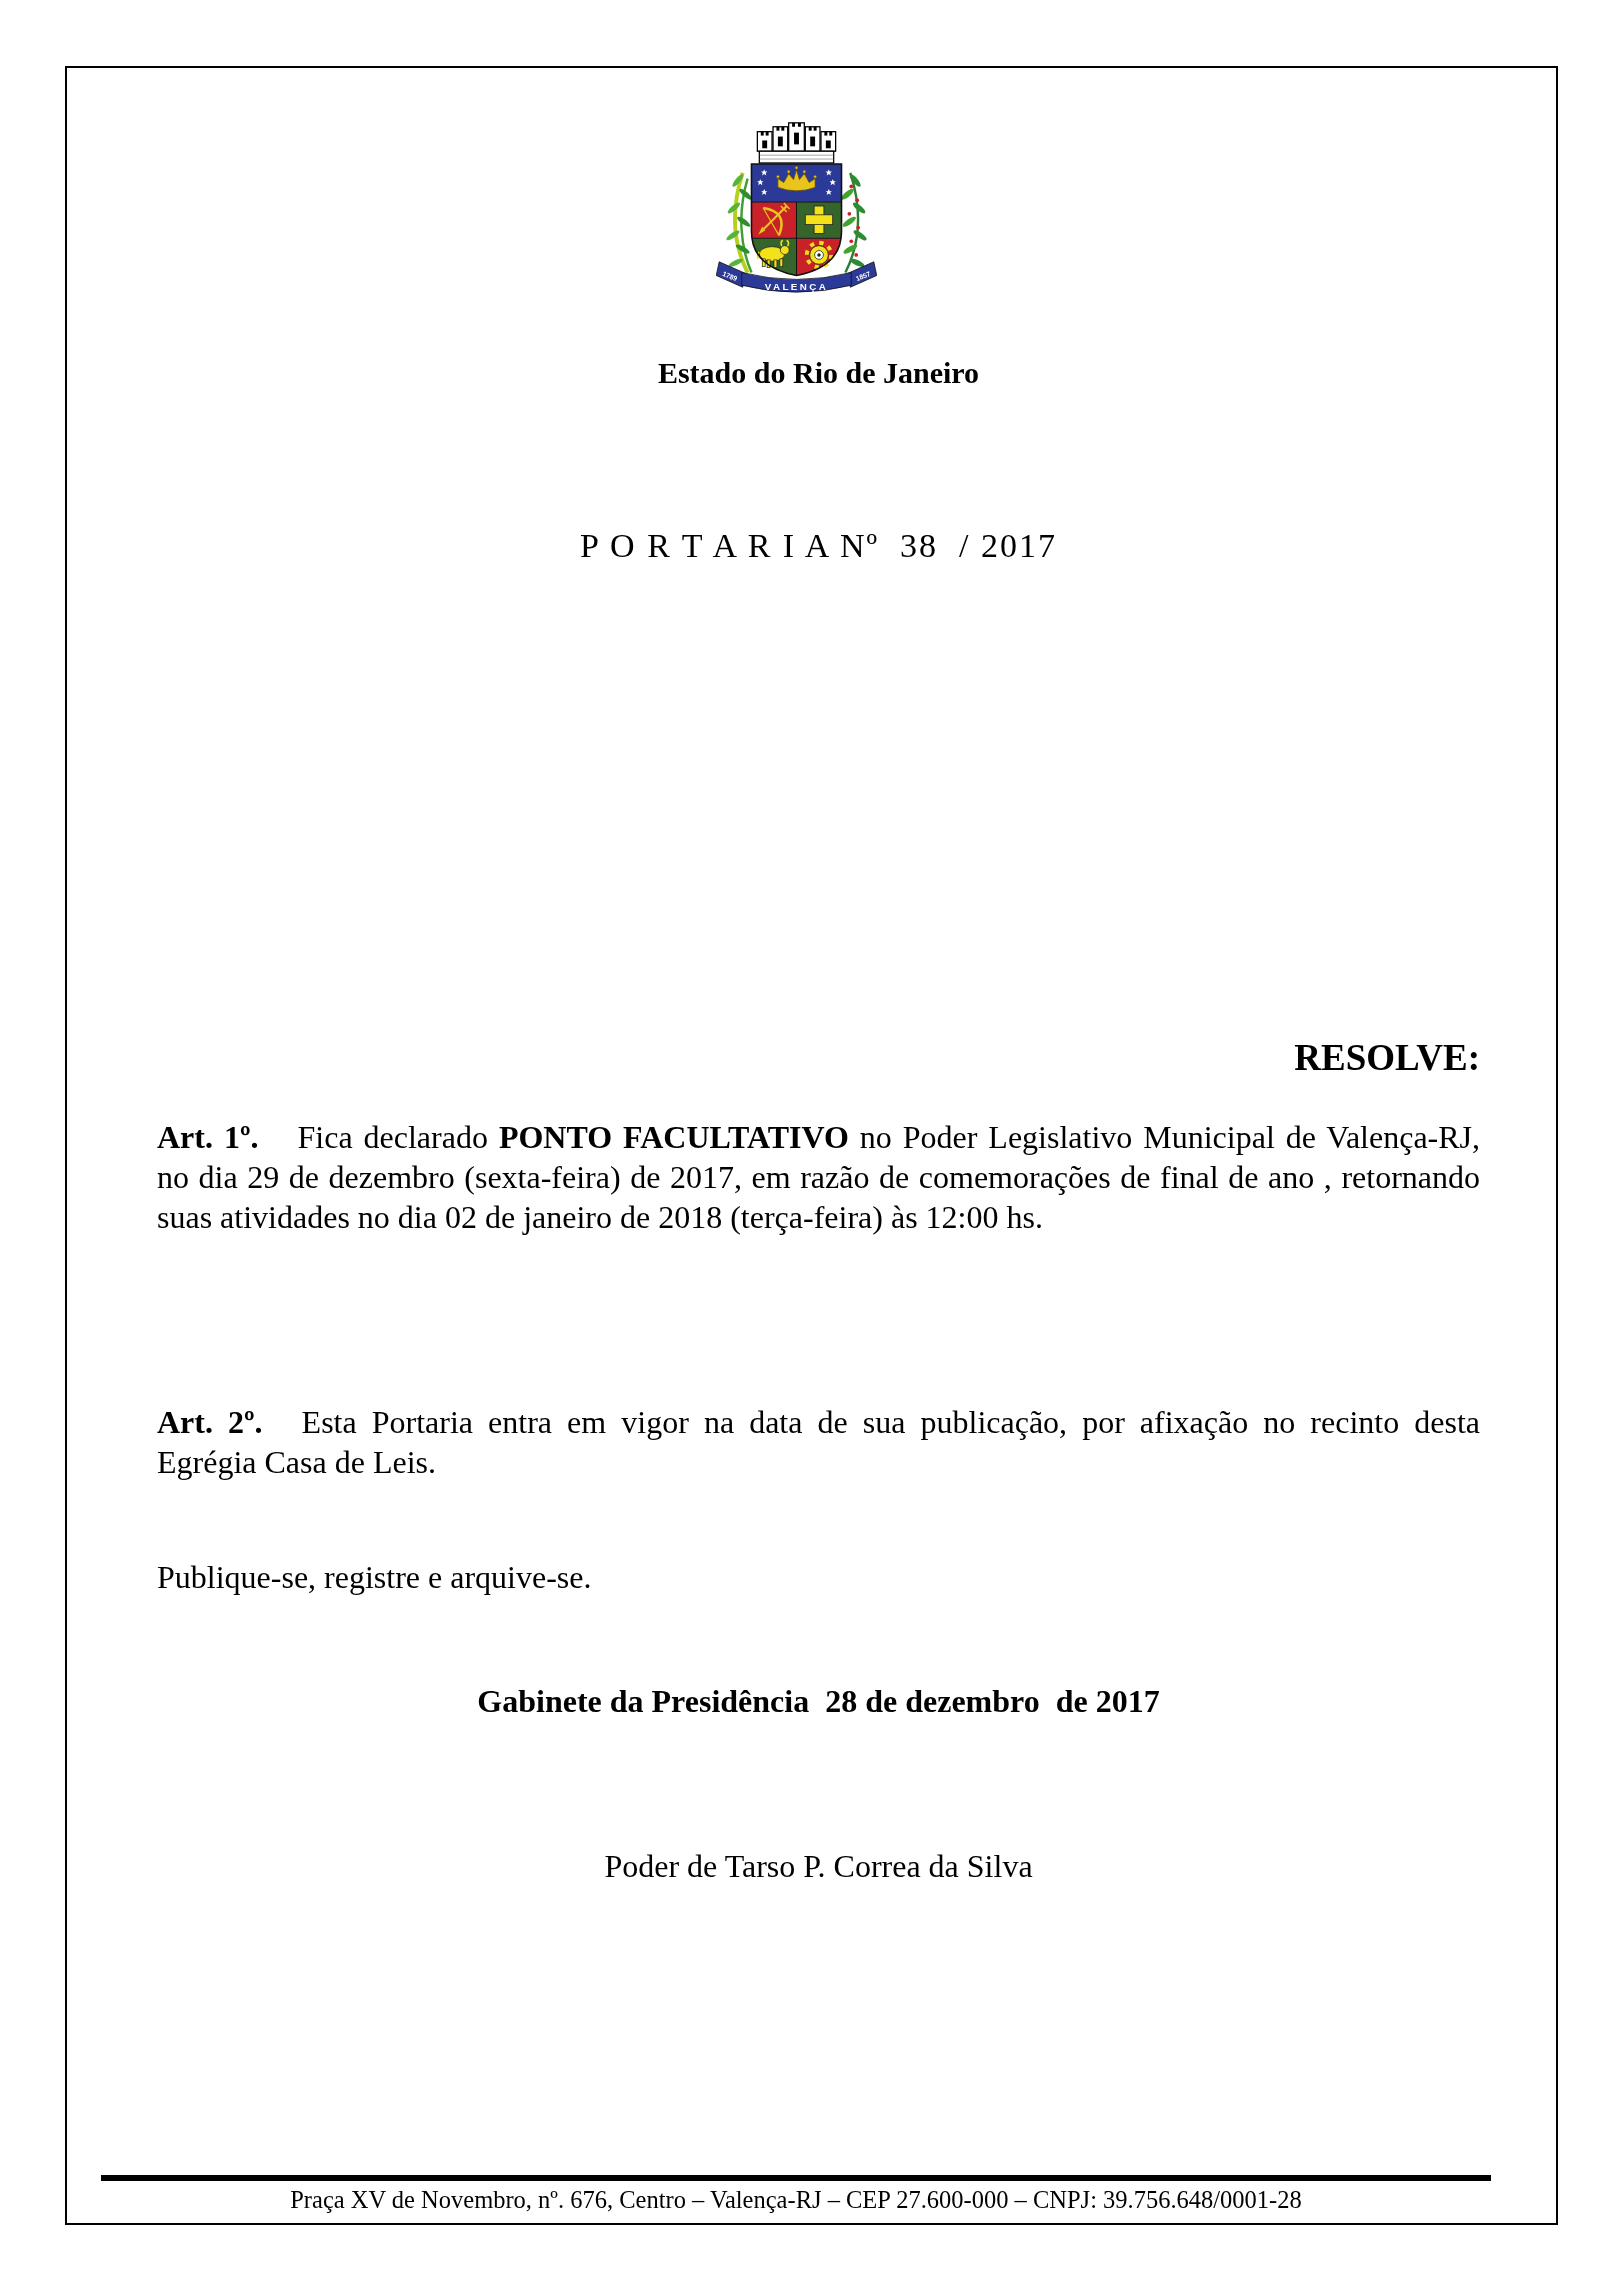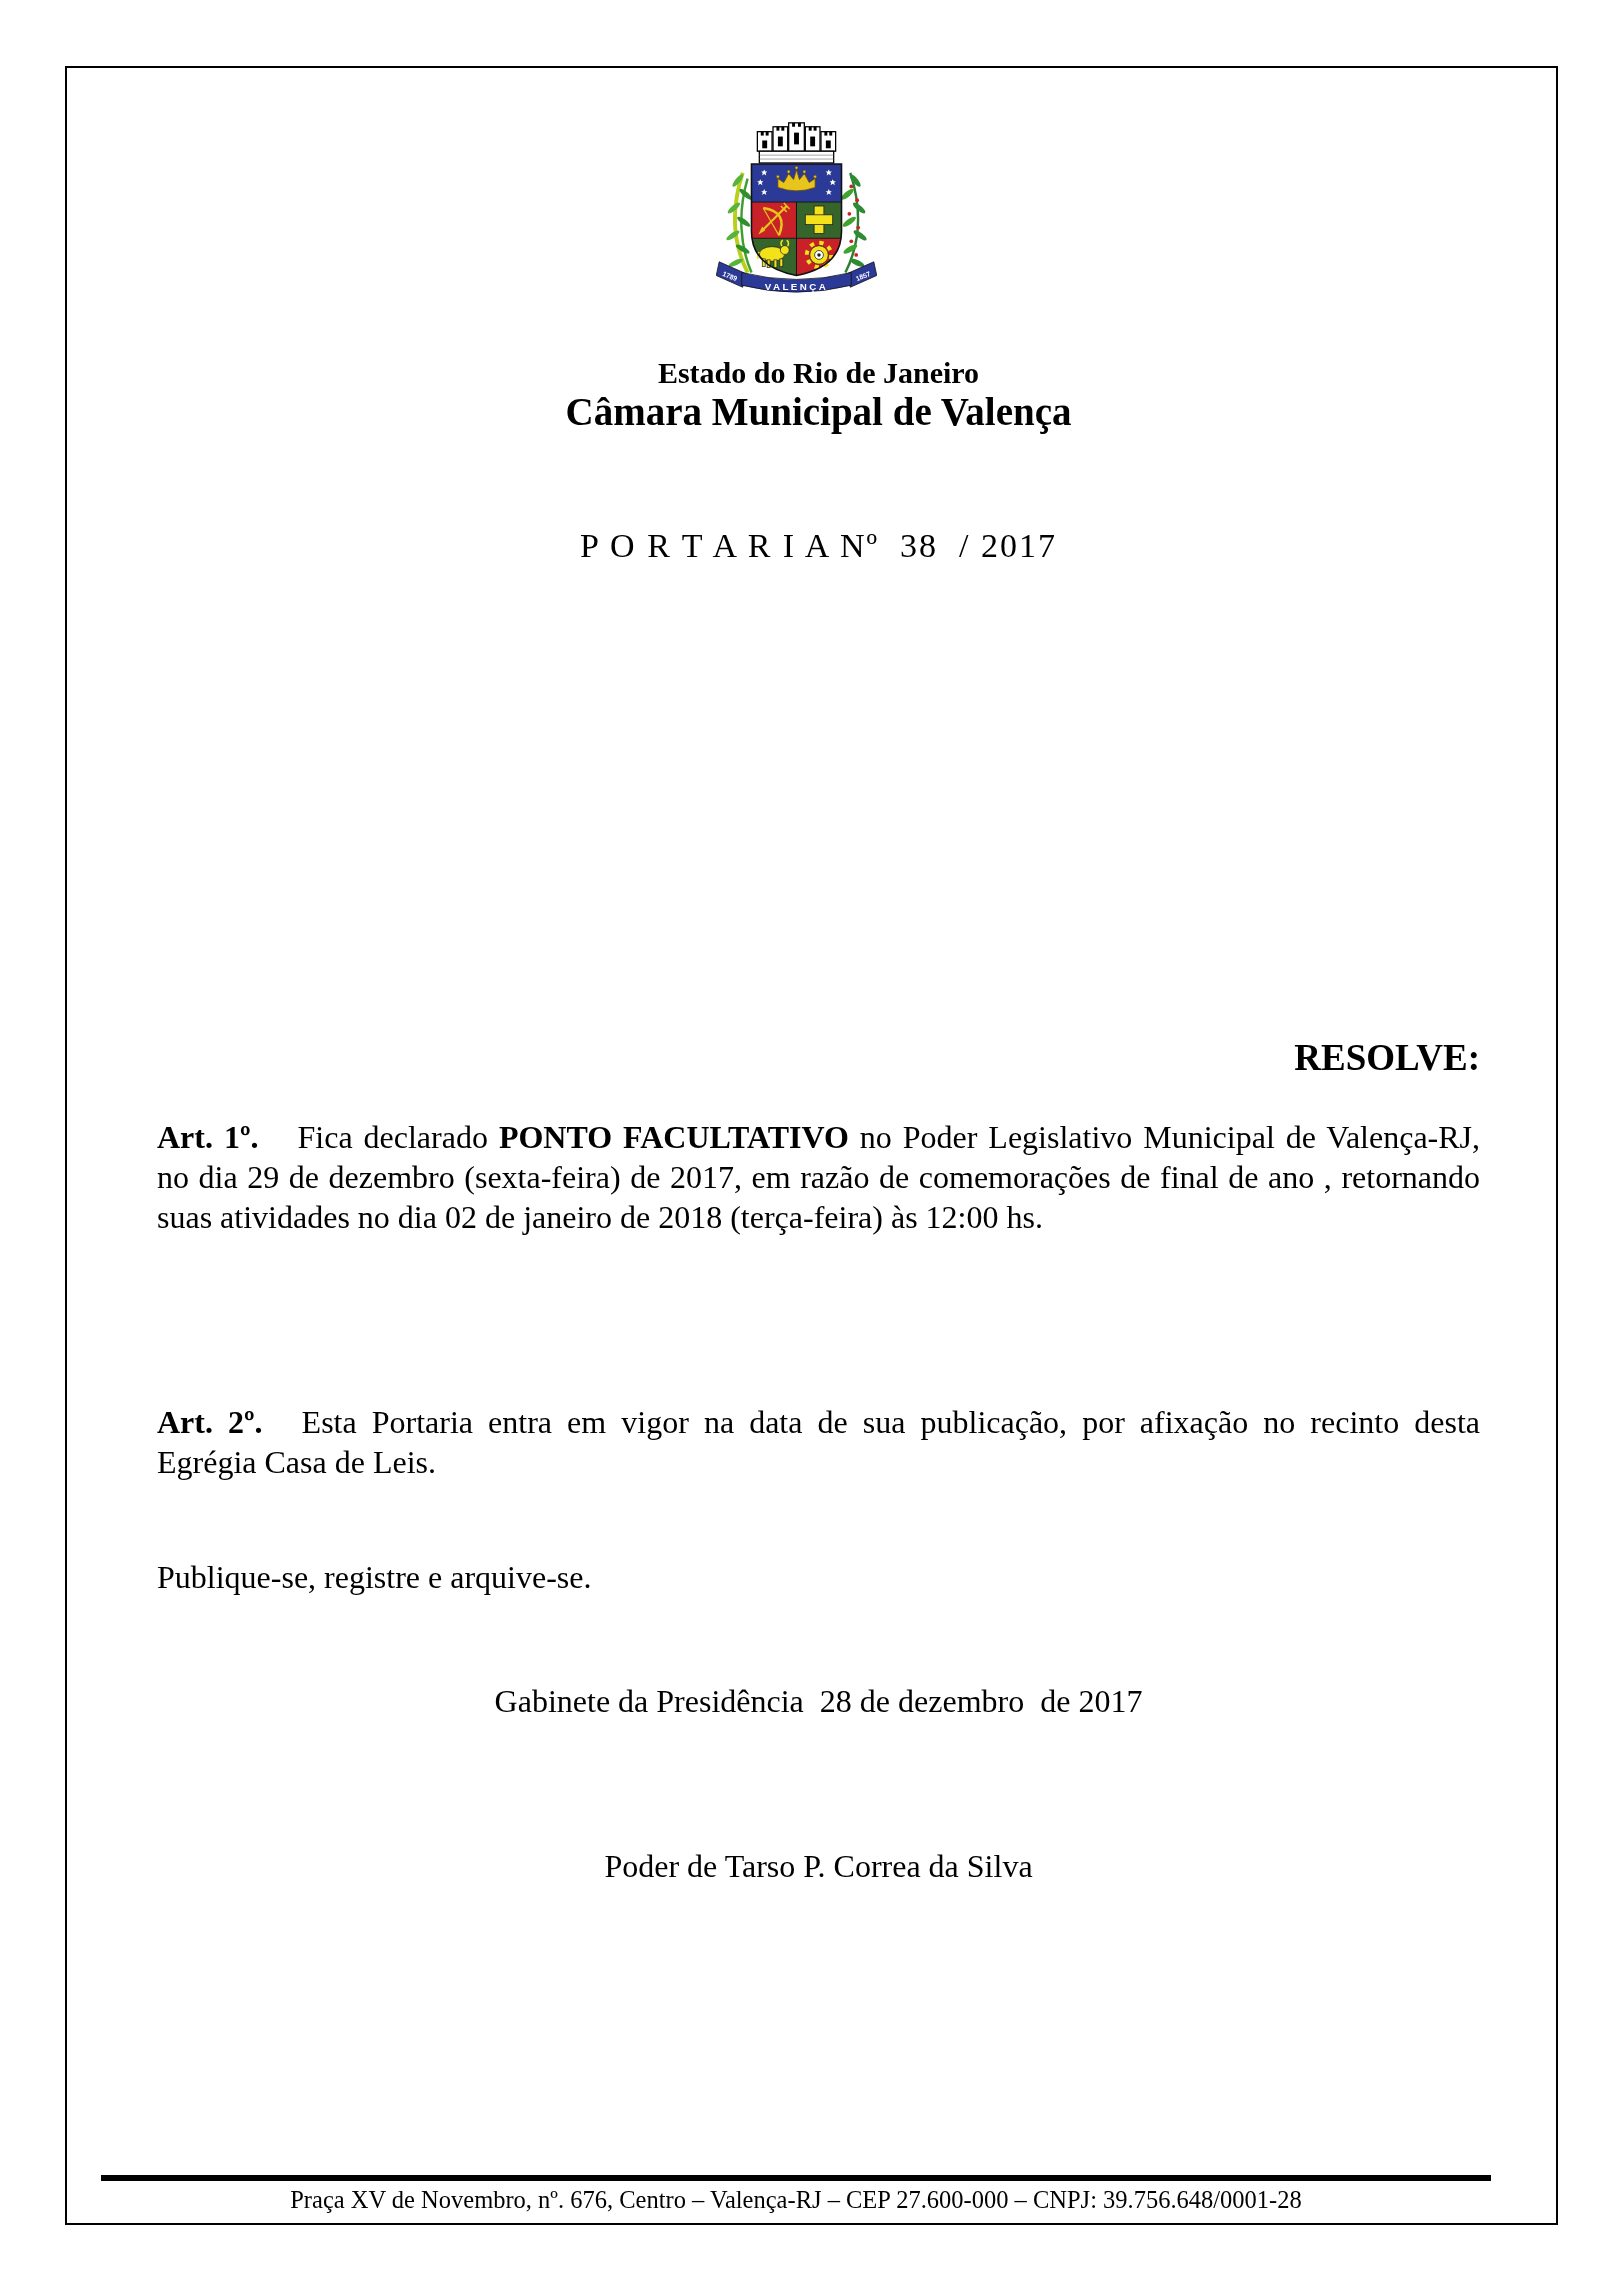--- a/index.html
+++ b/index.html
@@ -17,21 +17,21 @@
   .h-org{left:157px;top:390px;width:1323px;font-size:39px;line-height:43px;font-weight:bold;}
   .title{left:157px;top:527px;width:1323px;font-size:34px;line-height:37px;font-weight:normal;
          letter-spacing:2px;white-space:pre-wrap;}
   .preamble{left:559px;top:680px;width:921px;font-size:37px;line-height:46px;font-weight:bold;}
   .resolve{left:157px;top:1025px;width:1323px;font-size:37px;line-height:41px;font-weight:bold;}
   .para{left:157px;width:1323px;font-size:32px;line-height:40px;margin:0;}
   .art1{top:1117px;}
   .art2{top:1402px;}
   .tab{display:inline-block;width:39px;}
   .closing{left:157px;top:1558px;width:1323px;font-size:32px;line-height:39px;}
-  .dateline{left:157px;top:1682px;width:1323px;font-size:32px;line-height:39px;white-space:pre-wrap;}
+  .dateline{left:157px;top:1682px;width:1323px;font-size:32px;line-height:39px;white-space:pre-wrap;font-weight:bold;}
   .sig{left:157px;top:1847px;width:1323px;font-size:32px;line-height:39px;}
   .footer-rule{left:101px;top:2175px;width:1390px;height:5.9px;background:#000;}
   .footer-text{left:101px;top:2186px;width:1390px;font-size:24.5px;line-height:27.4px;font-weight:normal;}
   svg text{font-family:"Liberation Sans","DejaVu Sans",sans-serif;}
 </style>
 </head>
 <body>
 
 <div class="page">
 
@@ -167,21 +167,20 @@
       <polygon points="3,149 30,161 27,175 0,163" fill="#2c3a97" stroke="#111" stroke-width="0.8"></polygon>
       <polygon points="161,149 134,161 137,175 164,163" fill="#2c3a97" stroke="#111" stroke-width="0.8"></polygon>
       <path d="M26,160 Q82,174 138,160 L138,173 Q82,187 26,173 Z" fill="#2c3a97" stroke="#111" stroke-width="0.8"></path>
       <text x="13" y="166" transform="rotate(22 13 166)" font-size="7" font-weight="bold" fill="#fff" text-anchor="middle">1789</text>
       <text x="151" y="166" transform="rotate(-22 151 166)" font-size="7" font-weight="bold" fill="#fff" text-anchor="middle">1857</text>
       <text x="82" y="177.5" font-size="10" font-weight="bold" fill="#fff" letter-spacing="2.5" text-anchor="middle">VALENÇA</text>
     </g>
   </svg>
 
   <div class="abs h-state center">Estado do Rio de Janeiro</div>
-  <div class="abs h-org center">Câmara Municipal de Valença</div>
 
   <div class="abs title center">P O R T A R I A Nº  38  / 2017</div>
 
 
   <div class="abs resolve right">RESOLVE:</div>
 
   <p class="abs para art1 just"><span class="b">Art. 1º.</span><span class="tab"></span><span>Fica declarado </span><span class="b">PONTO FACULTATIVO</span><span> no Poder Legislativo Municipal de Valença-RJ, no dia 29 de dezembro (sexta-feira) de 2017, em razão de comemorações de final de ano , retornando suas atividades no dia 02 de janeiro de 2018 (terça-feira) às 12:00 hs.</span></p>
 
   <p class="abs para art2 just"><span class="b">Art. 2º.</span><span class="tab"></span><span>Esta Portaria entra em vigor na data de sua publicação, por afixação no recinto desta Egrégia Casa de Leis.</span></p>
 

